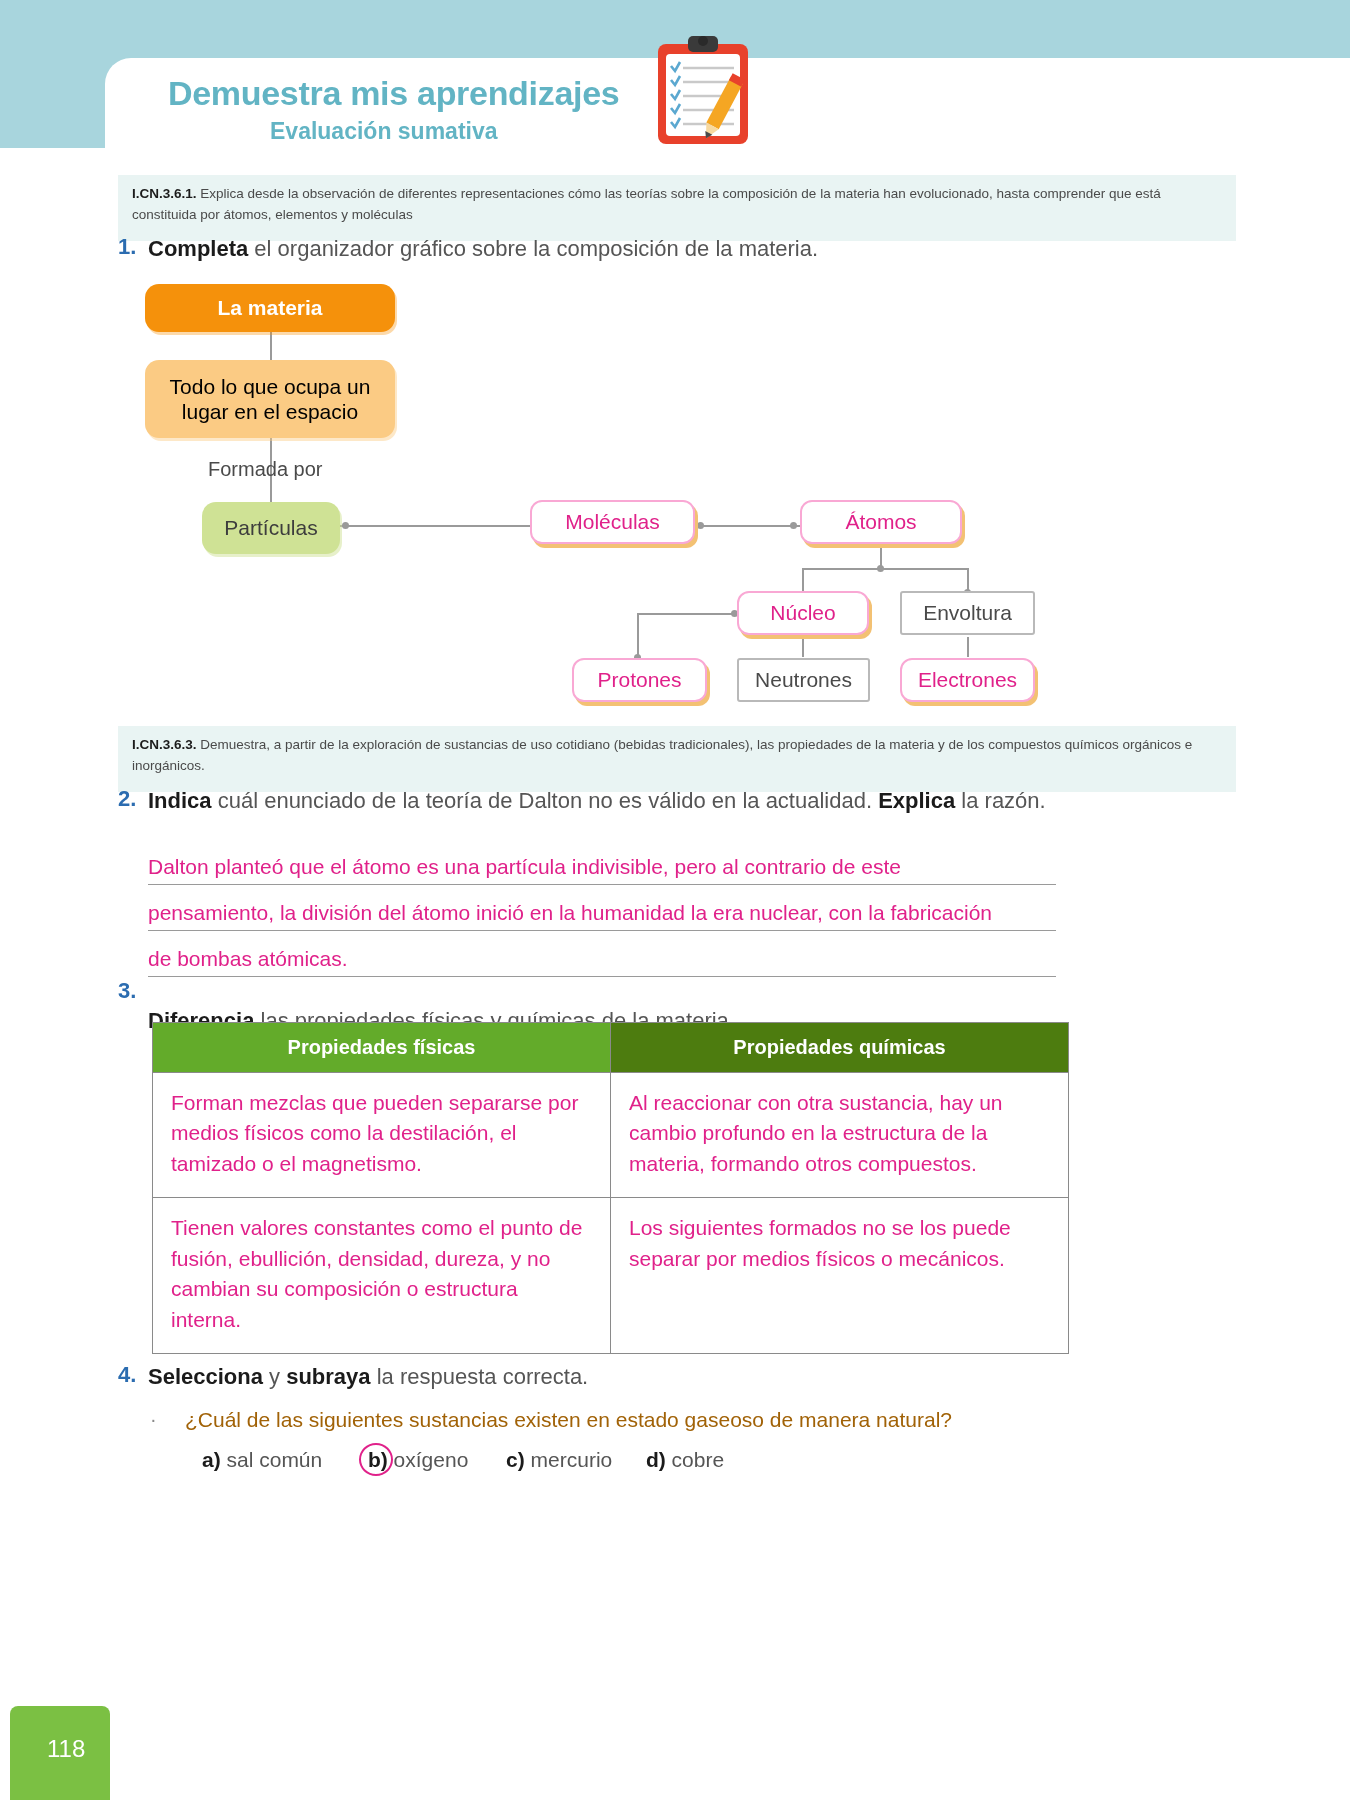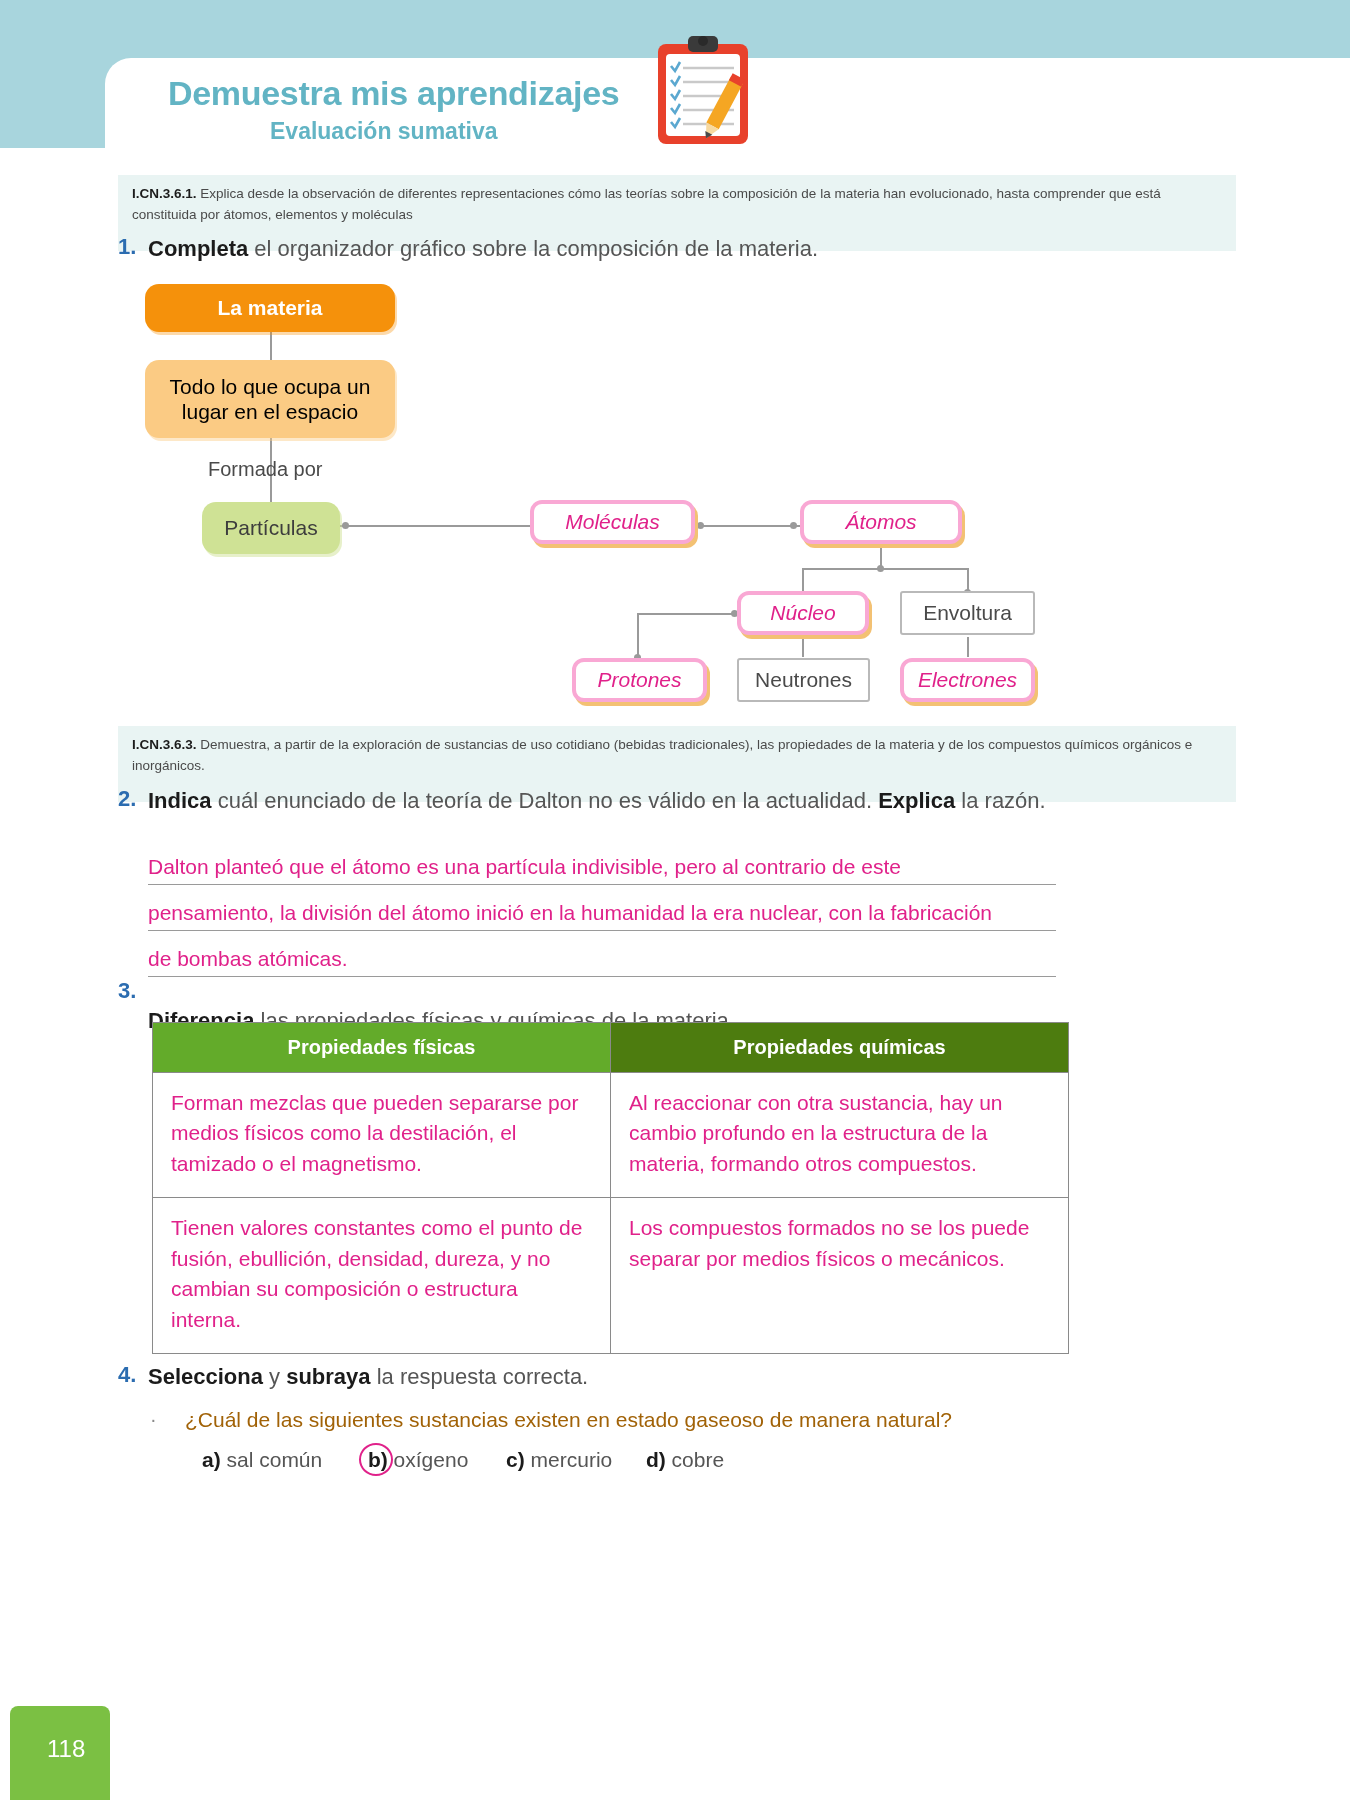--- a/index.html
+++ b/index.html
@@ -34,21 +34,21 @@
   }
   .clipboard {
     position: absolute; left: 650px; top: 32px;
     width: 106px; height: 115px;
   }
 
   
   .indicator {
     position: absolute;
     background: #e9f4f3;
-    padding: 9px 14px 26px 14px;
+    padding: 9px 14px 16px 14px;
     font-size: 13.5px;
     line-height: 1.52;
     color: #4a4a4a;
   }
   .indicator b { color: #1b1b1b; font-weight: bold; }
   #ind1 { left: 118px; top: 175px; width: 1118px; }
   #ind2 { left: 118px; top: 726px; width: 1118px; }
 
   
   .qnum {
@@ -80,24 +80,23 @@
     border-radius: 14px;
     box-shadow: 2px 3px 0 rgba(251,203,132,0.45);
   }
   .node-part {
     background: #cfe295; color: #3d3d3d;
     border-radius: 14px;
     box-shadow: 2px 3px 0 rgba(207,226,149,0.5);
   }
   .node-pink {
     background: #ffffff; color: #e0218a;
-    border: 4px solid #f9a8d4;
+    border: 2px solid #f9a8d4;
     border-radius: 12px;
     box-shadow: 3px 4px 0 #f3c173;
-    font-style: italic;
   }
   .node-gray {
     background: #ffffff; color: #4a4a4a;
     border: 2px solid #b9b9b9;
     border-radius: 3px;
   }
   .conn { position: absolute; background: #9a9a9a; }
   .conn-v { width: 1.5px; }
   .conn-h { height: 1.5px; }
   .dot {
@@ -283,21 +282,21 @@
       <th class="th-magenta">Propiedades químicas</th>
     </tr>
   </thead>
   <tbody>
     <tr>
       <td>Forman mezclas que pueden separarse por medios físicos como la destilación, el tamizado o el magnetismo.</td>
       <td>Al reaccionar con otra sustancia, hay un cambio profundo en la estructura de la materia, formando otros compuestos.</td>
     </tr>
     <tr>
       <td>Tienen valores constantes como el punto de fusión, ebullición, densidad, dureza, y no cambian su composición o estructura interna.</td>
-      <td>Los compuestos formados no se los puede separar por medios físicos o mecánicos.</td>
+      <td>Los siguientes formados no se los puede separar por medios físicos o mecánicos.</td>
     </tr>
   </tbody>
 </table>
 
 <div class="qnum" style="left:118px; top:1362px;">4.</div>
 <div class="qtext" style="left:148px; top:1362px; width:920px;">
   <b>Selecciona</b><span> y </span><b>subraya</b><span> la respuesta correcta.</span>
 </div>
 
 <div class="mc-bullet" style="left:150px; top:1408px;">·</div>

